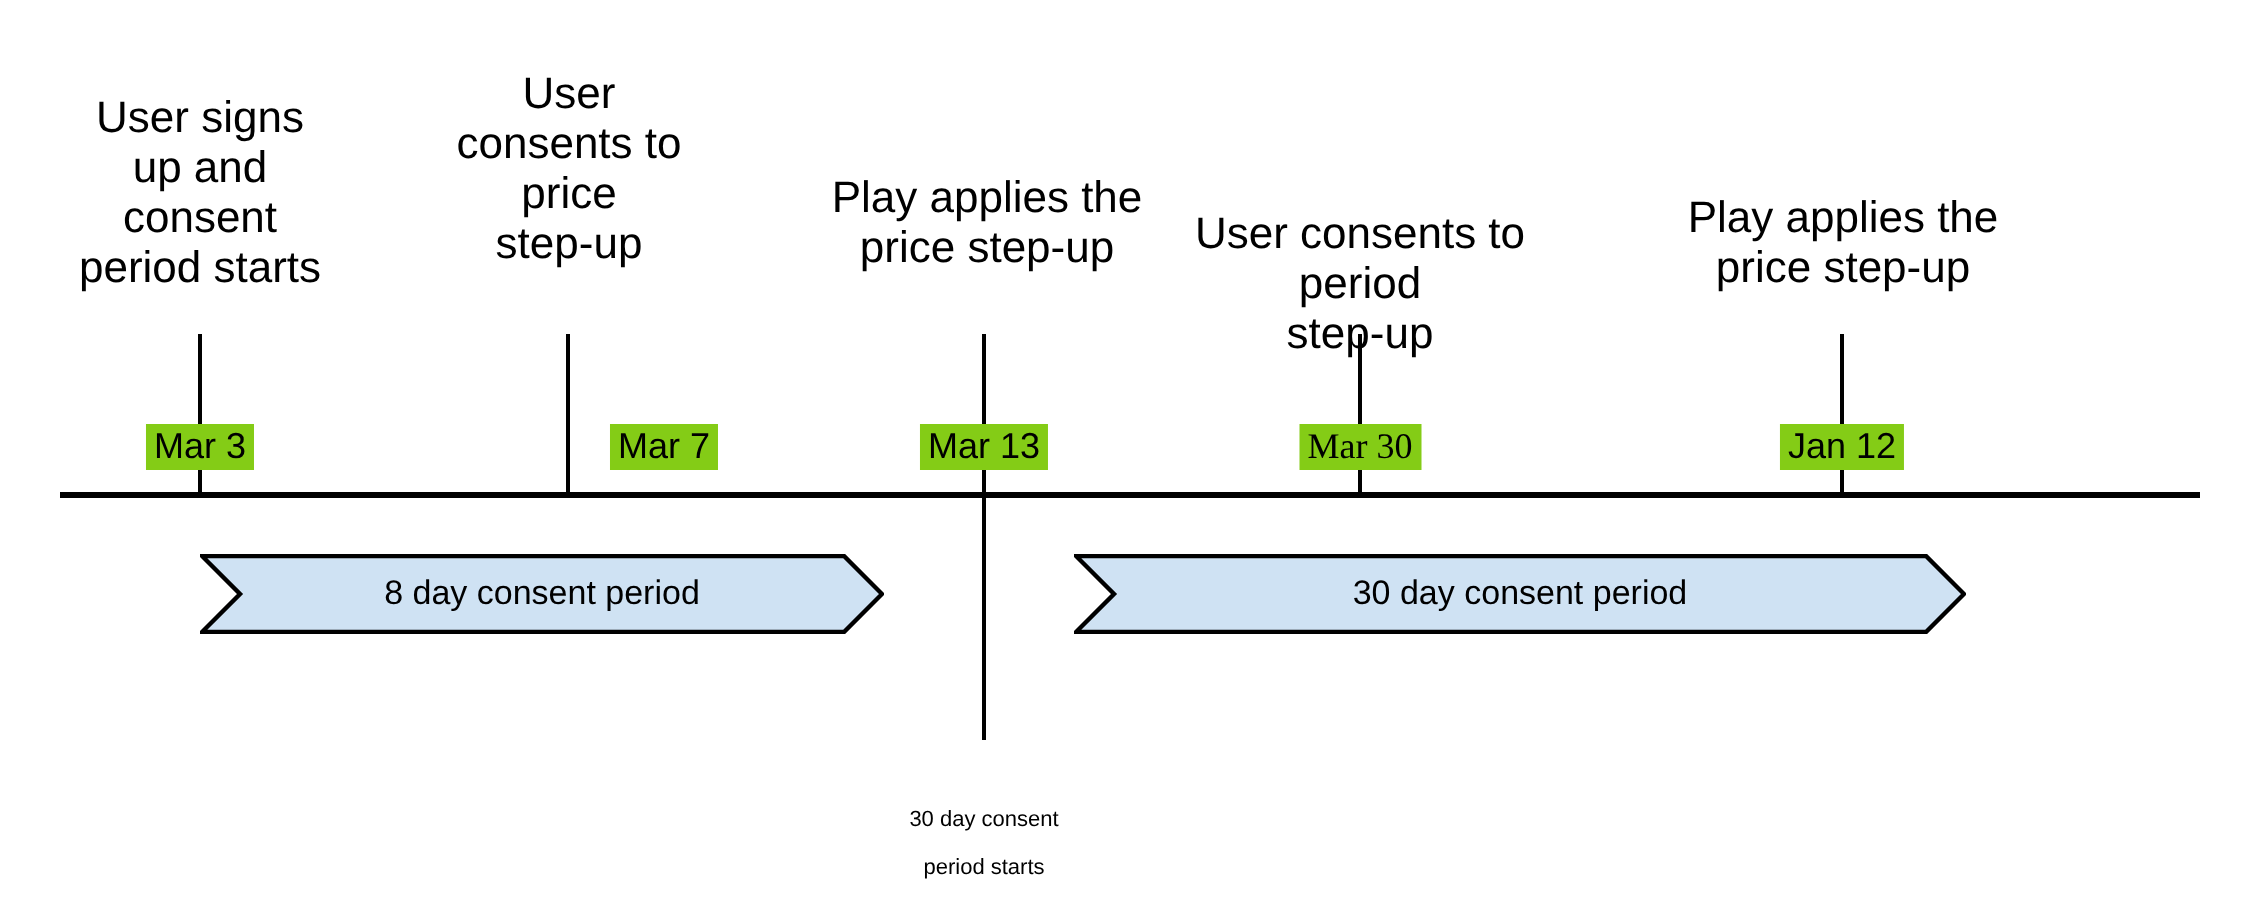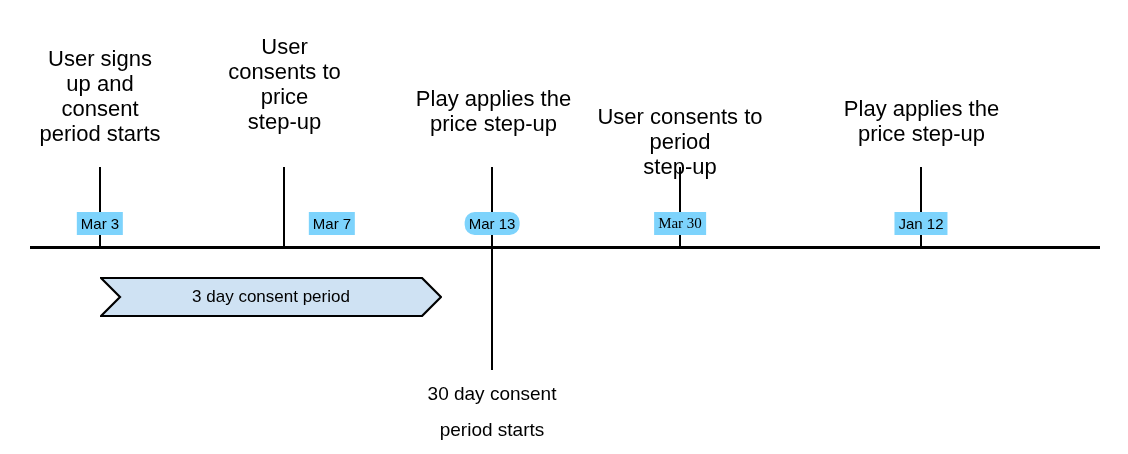--- a/index.html
+++ b/index.html
@@ -38,23 +38,23 @@
     position: absolute;
     text-align: center;
     font-size: 22px;
     line-height: 25px;
     color: #000000;
     white-space: pre-line;
   }
   
   .date-chip {
     position: absolute;
-    font-size: 15px;
+    font-size: 18px;
     line-height: 21px;
-    background: #7dd3fc;
+    background: #84cc16;
     color: #000000;
     padding: 1px 4px;
     white-space: nowrap;
     transform: translateX(-50%);
   }
   
   .period-banner {
     position: absolute;
     height: 40px;
   }
@@ -71,24 +71,25 @@
     align-items: center;
     justify-content: center;
     font-size: 17px;
     color: #000000;
     pointer-events: none;
   }
   
   .bottom-note {
     position: absolute;
     text-align: center;
-    font-size: 19px;
-    line-height: 36px;
+    font-size: 11px;
+    line-height: 24px;
     white-space: pre-line;
     transform: translateX(-50%);
+    margin-top: 22px;
   }
 </style>
 </head>
 <body>
 
 <div id="canvas">
 
   <div class="event-label" style="left:35px; top:46px; width:130px;">User signs
 up and
 consent
@@ -109,30 +110,36 @@
 price step-up</div>
 
   <div class="tick" style="left:99px;  top:167px; height:80px;"></div>
   <div class="tick" style="left:283px; top:167px; height:80px;"></div>
   <div class="tick" style="left:491px; top:167px; height:203px;"></div>
   <div class="tick" style="left:679px; top:167px; height:80px;"></div>
   <div class="tick" style="left:920px; top:167px; height:80px;"></div>
 
   <div class="date-chip" style="left:100px; top:212px;">Mar 3</div>
   <div class="date-chip" style="left:284px; top:212px;margin-left:48px;">Mar 7</div>
-  <div class="date-chip" style="left:492px; top:212px;border-radius:10px;">Mar 13</div>
+  <div class="date-chip" style="left:492px; top:212px;">Mar 13</div>
   <div class="date-chip" style="left:680px; top:212px;font-family:Liberation Serif, serif;">Mar 30</div>
   <div class="date-chip" style="left:921px; top:212px;">Jan 12</div>
 
   <div class="axis-line"></div>
 
   <div class="period-banner" style="left:100px; top:277px; width:342px;">
     <svg width="342" height="40" viewBox="0 0 342 40" aria-hidden="true">
       <polygon points="1,1 322,1 341,20 322,39 1,39 20,20" fill="#cfe2f3" stroke="#000000" stroke-width="2.2" stroke-linejoin="miter"></polygon>
     </svg>
-    <div class="period-text">3 day consent period</div>
+    <div class="period-text">8 day consent period</div>
   </div>
 
+  <div class="period-banner" style="left:537px; top:277px; width:446px;">
+    <svg width="446" height="40" viewBox="0 0 446 40" aria-hidden="true">
+      <polygon points="1,1 426,1 445,20 426,39 1,39 20,20" fill="#cfe2f3" stroke="#000000" stroke-width="2.2" stroke-linejoin="miter"></polygon>
+    </svg>
+    <div class="period-text">30 day consent period</div>
+  </div>
 
   <div class="bottom-note" style="left:492px; top:376px; width:190px;">30 day consent
 period starts</div>
 
 </div>
 
 </body></html>

